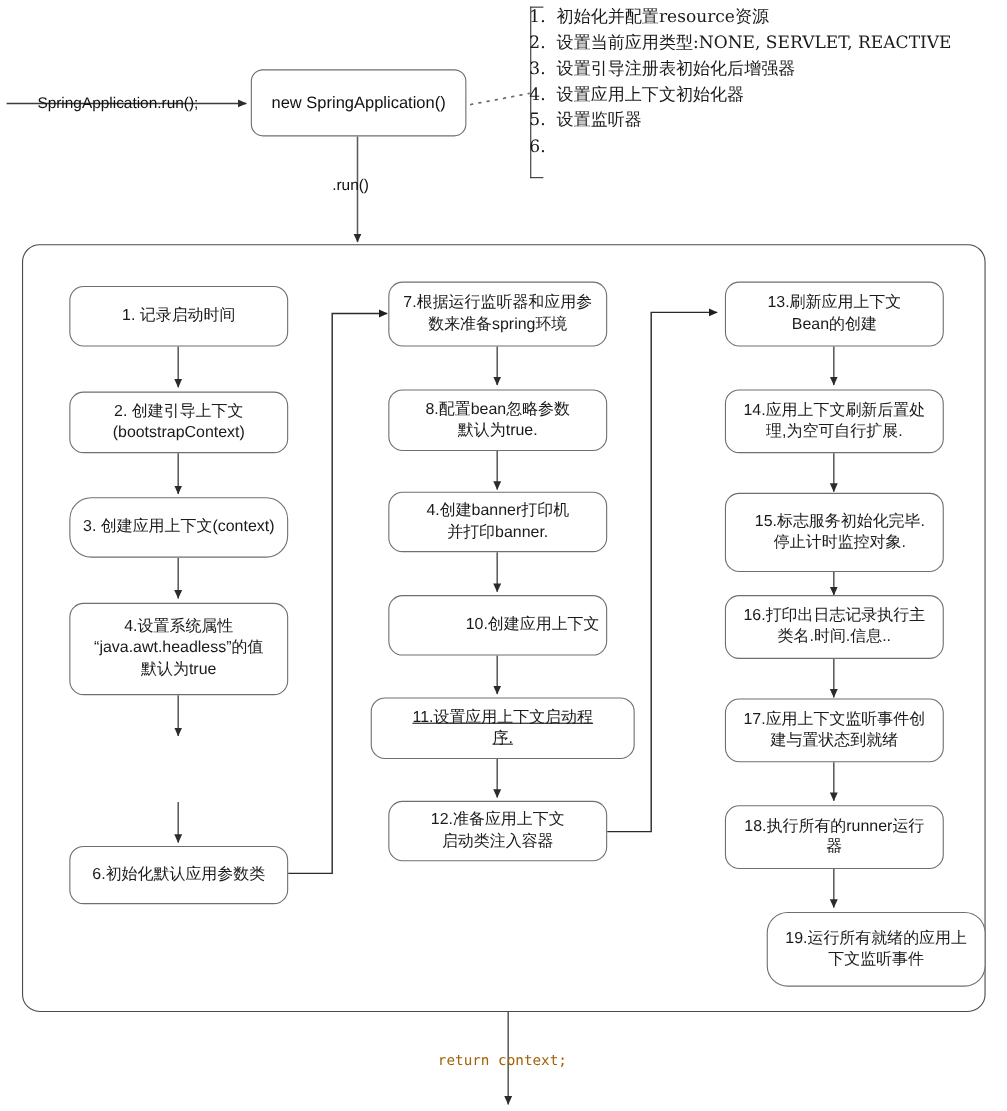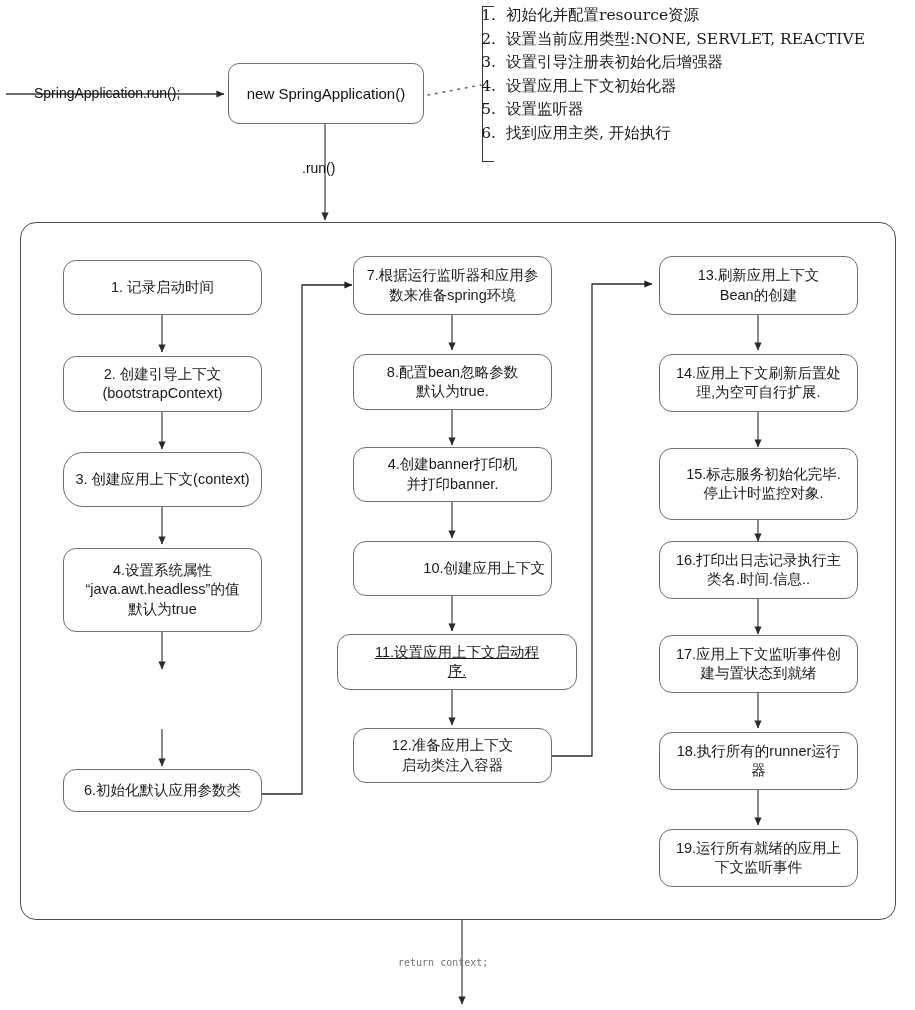--- a/index.html
+++ b/index.html
@@ -52,22 +52,22 @@
   }
   .edge-label {
     position: absolute;
     color: #111111;
     font-size: 14px;
     white-space: nowrap;
   }
   .mono-label {
     position: absolute;
     font-family: "DejaVu Sans Mono", monospace;
-    font-size: 10px;
-    color: #737373;
+    font-size: 13px;
+    color: #a16207;
     white-space: nowrap;
   }
   .topbox {
     position: absolute;
     box-sizing: border-box;
     border: 1.4px solid #6f6f6f;
     border-radius: 11px;
     background: #ffffff;
     display: flex;
     align-items: center;
@@ -204,21 +204,20 @@
       <li>
         <span class="num">4.</span>
         <span>设置应用上下文初始化器</span>
       </li>
       <li>
         <span class="num">5.</span>
         <span>设置监听器</span>
       </li>
       <li>
         <span class="num">6.</span>
-        <span>找到应用主类, 开始执行</span>
       </li>
     </ol>
   </div>
 
   <div class="outer-frame" style="left:20px; top:222px; width:876px; height:698px;"></div>
 
   <div class="node" style="left:63px; top:260px; width:199px; height:55px;">
     <span>1. 记录启动时间</span>
   </div>
   <div class="node" style="left:63px; top:356px; width:199px; height:56px;">
@@ -226,21 +225,21 @@
 (bootstrapContext)</span>
   </div>
   <div class="node" style="left:63px; top:452px; width:199px; height:55px;border-radius:20px;">
     <span>3. 创建应用上下文(context)</span>
   </div>
   <div class="node" style="left:63px; top:548px; width:199px; height:84px;">
     <span>4.设置系统属性
 “java.awt.headless”的值
 默认为true</span>
   </div>
-  <div class="node" style="left:63px; top:769px; width:199px; height:43px;">
+  <div class="node" style="left:63px; top:769px; width:199px; height:53px;">
     <span>6.初始化默认应用参数类</span>
   </div>
 
   <div class="node" style="left:353px; top:256px; width:199px; height:59px;">
     <span>7.根据运行监听器和应用参
 数来准备spring环境</span>
   </div>
   <div class="node" style="left:353px; top:354px; width:199px; height:56px;">
     <span>8.配置bean忽略参数
 默认为true.</span>
@@ -278,20 +277,20 @@
 类名.时间.信息..</span>
   </div>
   <div class="node" style="left:659px; top:635px; width:199px; height:58px;">
     <span>17.应用上下文监听事件创
 建与置状态到就绪</span>
   </div>
   <div class="node" style="left:659px; top:732px; width:199px; height:58px;">
     <span>18.执行所有的runner运行
 器</span>
   </div>
-  <div class="node" style="left:659px; top:829px; width:199px; height:58px;">
+  <div class="node" style="left:697px; top:829px; width:199px; height:68px;border-radius:19px;">
     <span>19.运行所有就绪的应用上
 下文监听事件</span>
   </div>
 
   <div class="mono-label" style="left:398px; top:957px;">return context;</div>
 
 </div>
 
 </body></html>

